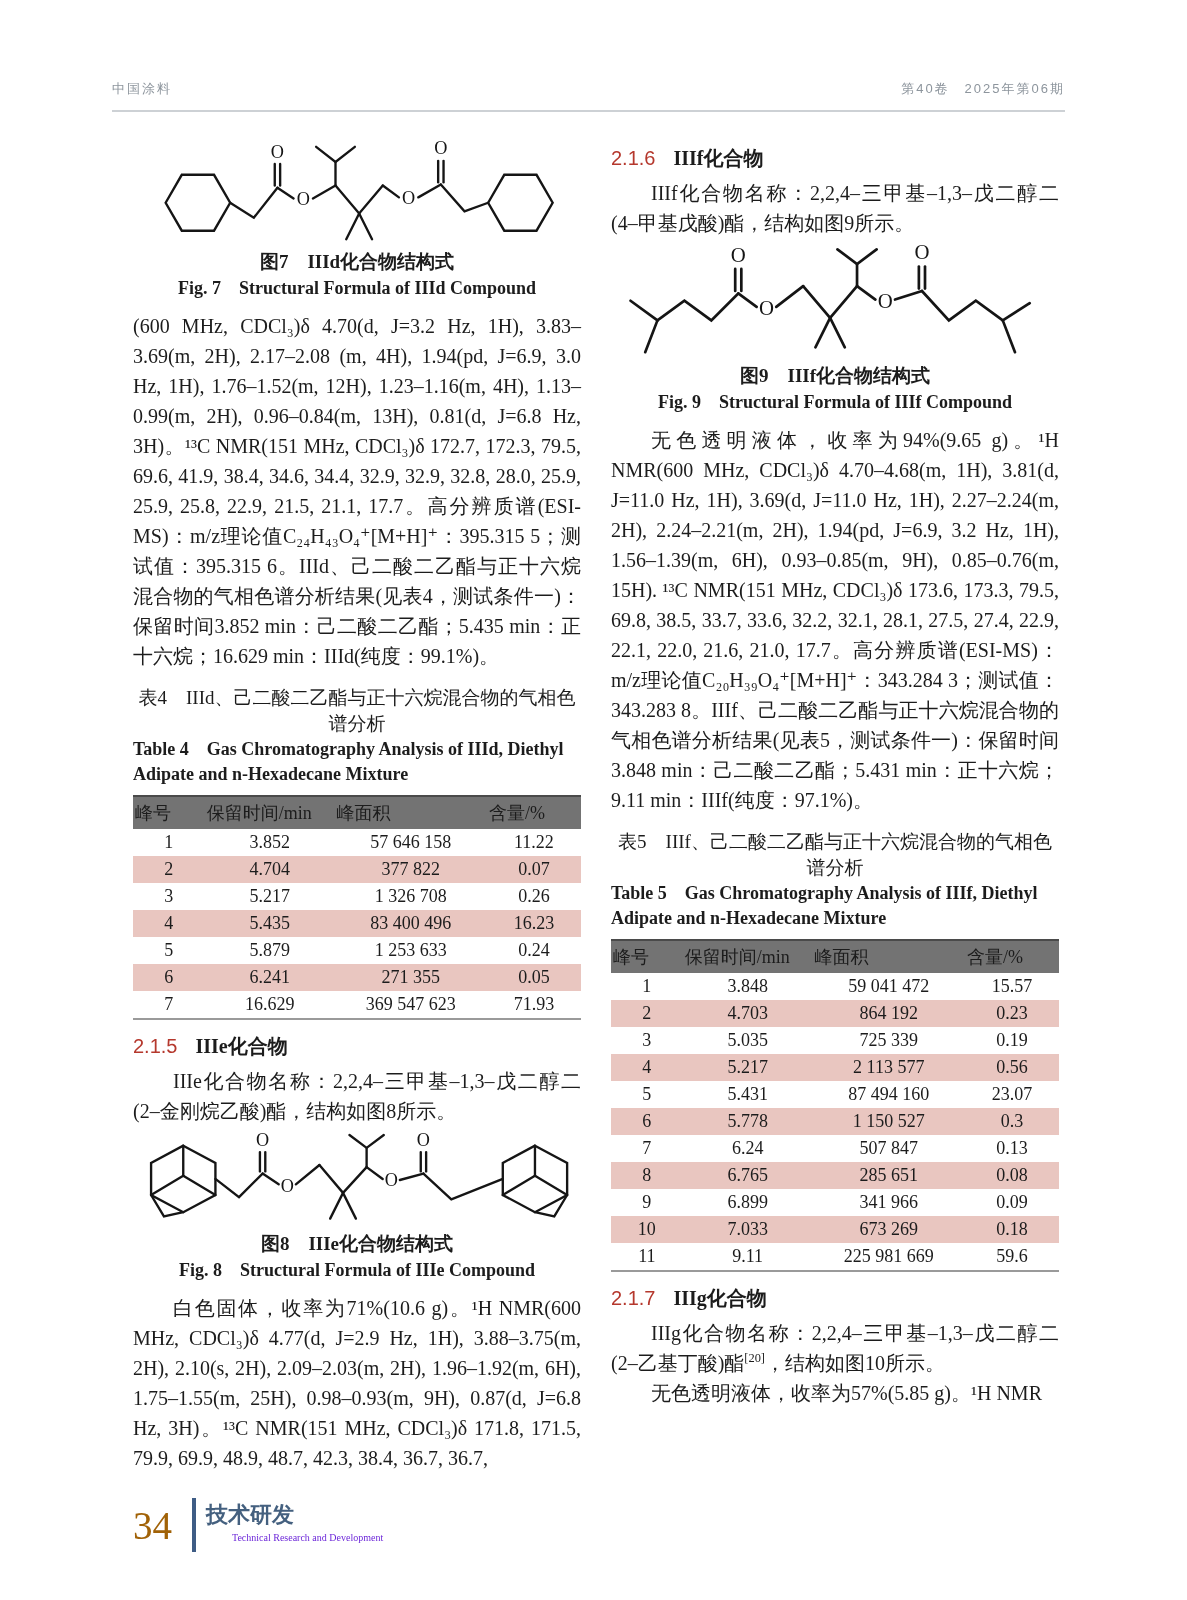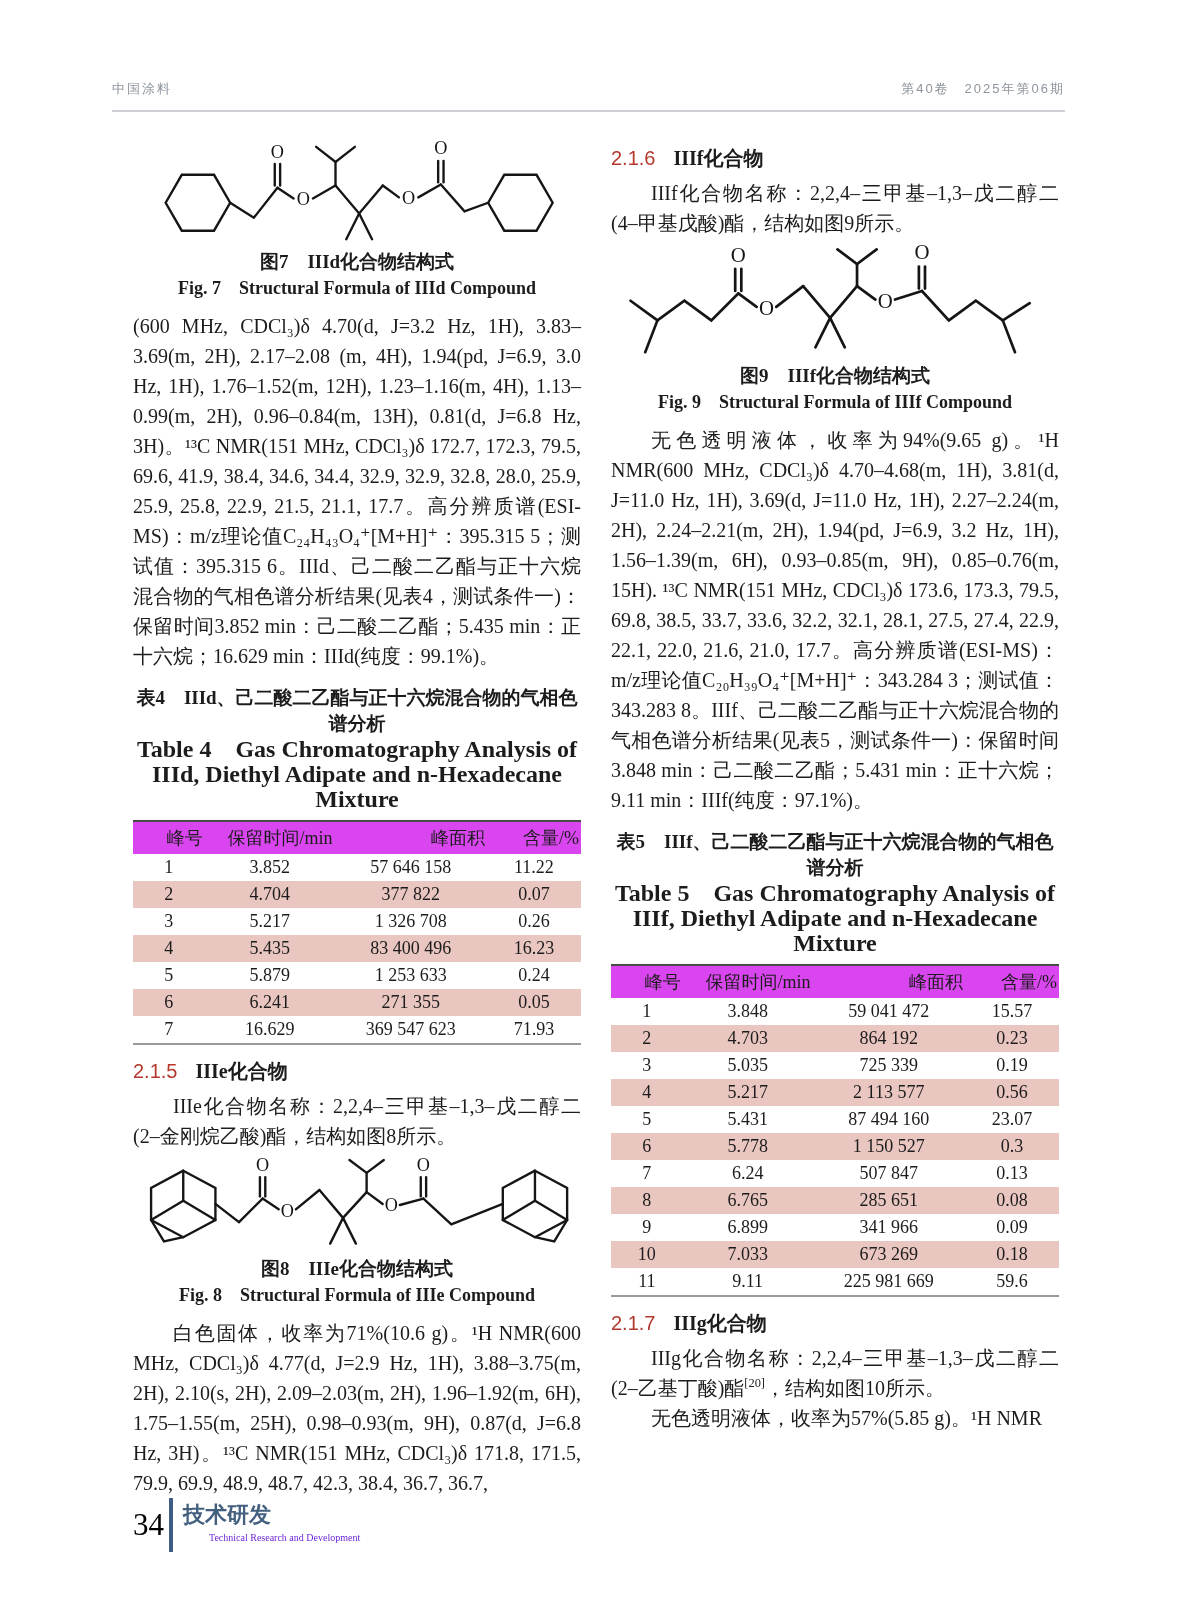--- a/index.html
+++ b/index.html
@@ -24,32 +24,32 @@
   
   .fig{text-align:center;margin:4px 0 10px;}
   .fig svg{display:block;margin:0 auto;}
   .fig-cap-zh{font-weight:bold;font-size:19px;line-height:27px;}
   .fig-cap-en{font-weight:bold;font-size:18px;line-height:26px;}
   
   .sec{margin:12px 0 6px;font-size:20px;line-height:28px;}
   .sec-num{font-family:"Liberation Sans","DejaVu Sans",sans-serif;color:#b5382d;margin-right:18px;}
   .sec-title{font-weight:bold;}
   
-  .tbl-title-zh{font-weight:bold;font-size:19px;line-height:26px;text-align:center;margin-top:14px;}
-  .tbl-title-en{font-weight:bold;font-size:24px;line-height:25px;text-align:center;}
+  .tbl-title-zh{font-weight:normal;font-size:19px;line-height:26px;text-align:center;margin-top:14px;}
+  .tbl-title-en{font-weight:bold;font-size:18px;line-height:25px;}
   table{width:100%;border-collapse:collapse;margin:8px 0 4px;
         border-top:2px solid #4a4a4a;border-bottom:2px solid #9a9a9a;
         font-size:18px;}
-  th{background:#d946ef;font-weight:normal;padding:4px 2px;text-align:right;}
+  th{background:#737373;font-weight:normal;padding:4px 2px;text-align:left;}
   td{padding:3px 2px;text-align:center;}
   tbody tr:nth-child(even){background:#e9c6c0;}
   col.c1{width:16%;}col.c2{width:29%;}col.c3{width:34%;}col.c4{width:21%;}
   
   .footer{position:absolute;left:133px;bottom:48px;display:flex;align-items:center;}
-  .page-num{font-size:31px;color:#000000;margin-right:5px;}
+  .page-num{font-size:39px;color:#a16207;margin-right:20px;}
   .footer-bar{width:4px;height:54px;background:#3e5c85;margin-right:10px;}
   .footer-zh{font-family:"Liberation Sans","DejaVu Sans",sans-serif;font-weight:bold;
              font-size:22px;color:#44607f;line-height:26px;}
   .footer-en{font-size:10px;color:#6d28d9;line-height:20px;margin-left:26px;}
   
   .chem{stroke:#151515;stroke-width:2.2;fill:none;stroke-linecap:round;}
   .atom{font-family:"Liberation Serif","DejaVu Serif",serif;font-size:17px;fill:#151515;
         text-anchor:middle;stroke:none;}
 </style>
 </head>

